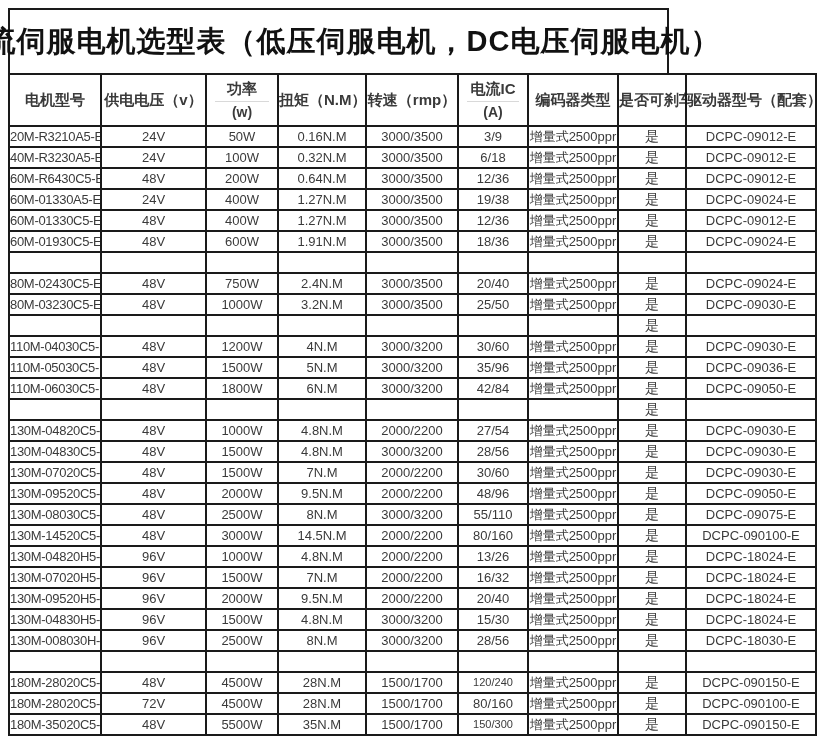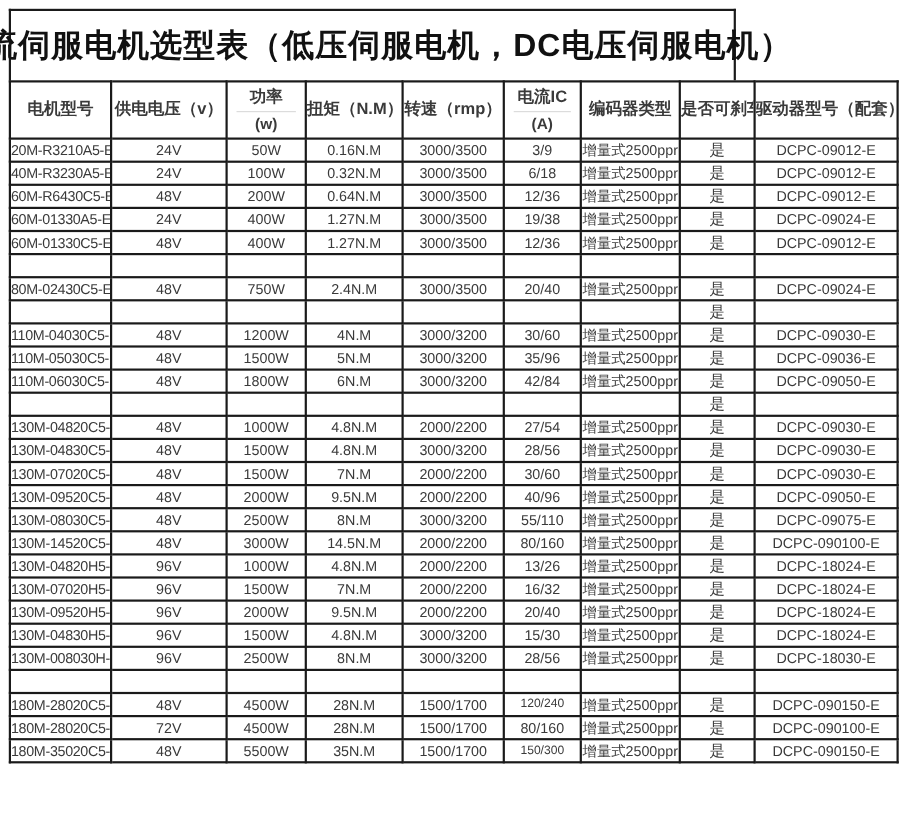--- a/index.html
+++ b/index.html
@@ -165,20 +165,31 @@
     <td>48V</td>
     <td>400W</td>
     <td>1.27N.M</td>
     <td>3000/3500</td>
     <td>12/36</td>
     <td>增量式2500ppr</td>
     <td>是</td>
     <td>DCPC-09012-E</td>
   </tr>
         <tr>
+    <td>60M-01930C5-E</td>
+    <td>48V</td>
+    <td>600W</td>
+    <td>1.91N.M</td>
+    <td>3000/3500</td>
+    <td>18/36</td>
+    <td>增量式2500ppr</td>
+    <td>是</td>
+    <td>DCPC-09024-E</td>
+  </tr>
+        <tr>
     <td></td>
     <td></td>
     <td></td>
     <td></td>
     <td></td>
     <td></td>
     <td></td>
     <td></td>
     <td></td>
   </tr>
@@ -187,20 +198,31 @@
     <td>48V</td>
     <td>750W</td>
     <td>2.4N.M</td>
     <td>3000/3500</td>
     <td>20/40</td>
     <td>增量式2500ppr</td>
     <td>是</td>
     <td>DCPC-09024-E</td>
   </tr>
         <tr>
+    <td>80M-03230C5-E</td>
+    <td>48V</td>
+    <td>1000W</td>
+    <td>3.2N.M</td>
+    <td>3000/3500</td>
+    <td>25/50</td>
+    <td>增量式2500ppr</td>
+    <td>是</td>
+    <td>DCPC-09030-E</td>
+  </tr>
+        <tr>
     <td></td>
     <td></td>
     <td></td>
     <td></td>
     <td></td>
     <td></td>
     <td></td>
     <td>是</td>
     <td></td>
   </tr>
@@ -280,21 +302,21 @@
     <td>增量式2500ppr</td>
     <td>是</td>
     <td>DCPC-09030-E</td>
   </tr>
         <tr>
     <td>130M-09520C5-E</td>
     <td>48V</td>
     <td>2000W</td>
     <td>9.5N.M</td>
     <td>2000/2200</td>
-    <td>40/96</td>
+    <td>48/96</td>
     <td>增量式2500ppr</td>
     <td>是</td>
     <td>DCPC-09050-E</td>
   </tr>
         <tr>
     <td>130M-08030C5-E</td>
     <td>48V</td>
     <td>2500W</td>
     <td>8N.M</td>
     <td>3000/3200</td>

